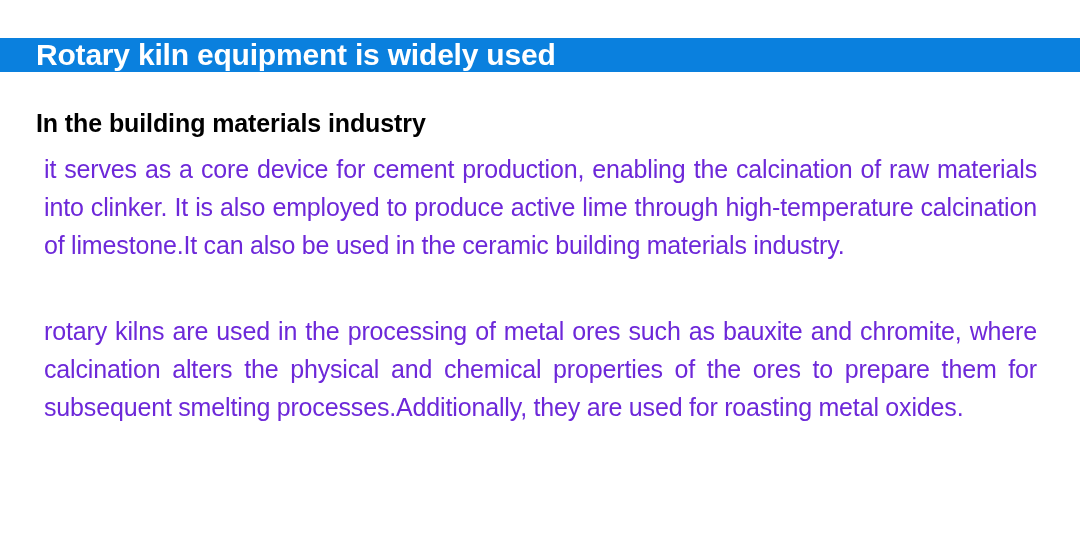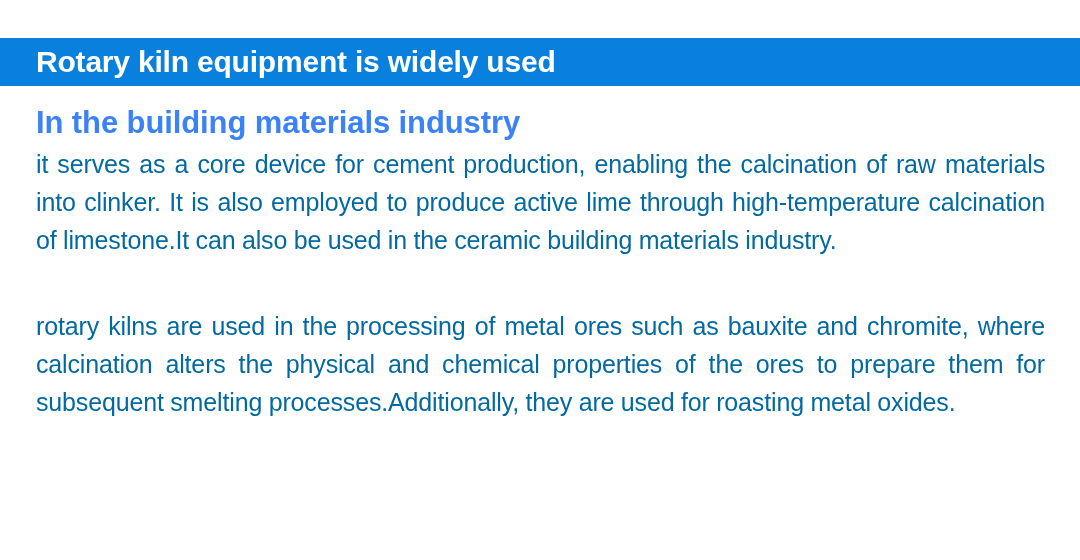--- a/index.html
+++ b/index.html
@@ -19,21 +19,21 @@
     height: 560px;
     background: #ffffff;
   }
 
   
   .banner {
     position: absolute;
     left: 0;
     top: 38px;
     width: 1080px;
-    height: 48px;
+    height: 34px;
     background: #0A80DE;
     display: flex;
     align-items: center;
   }
   .banner-title {
     color: #ffffff;
     font-size: 30px;
     font-weight: bold;
     letter-spacing: -0.2px;
     margin-left: 36px;
@@ -48,33 +48,33 @@
     top: 104px;
     width: 1009px;
   }
   .section {
     margin: 0;
   }
   .section + .section {
     margin-top: 48px;
   }
   .section-heading {
-    font-size: 31px;
+    font-size: 25px;
     font-weight: bold;
-    color: #3b82f6;
+    color: #000000;
     line-height: 38px;
     margin: 0 0 3px 0;
     letter-spacing: -0.1px;
   }
   .section-body {
     font-size: 25px;
     font-weight: normal;
-    color: #0369a1;
+    color: #6d28d9;
     line-height: 38px;
-    margin: 0;
+    margin: 8px;
     text-align: justify;
     text-justify: inter-word;
     letter-spacing: -0.15px;
     word-spacing: -0.3px;
     hyphens: manual;
   }
 </style>
 </head>
 <body>
 

